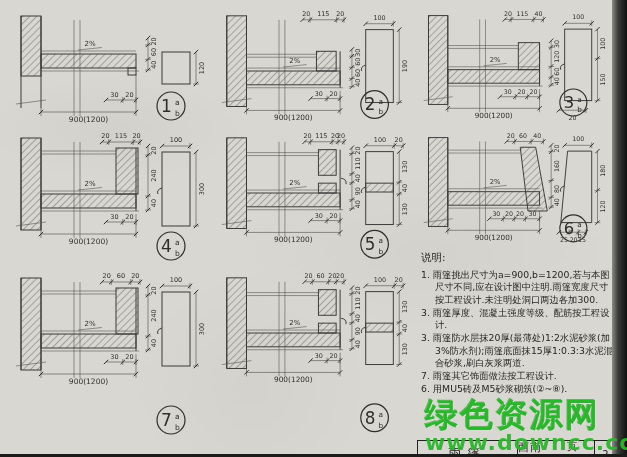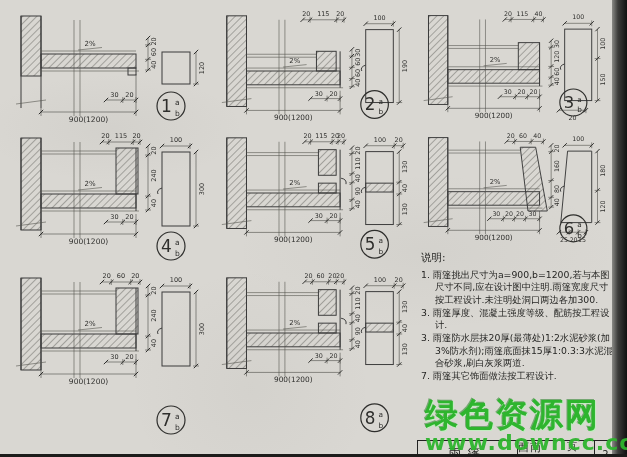--- a/index.html
+++ b/index.html
@@ -686,20 +686,21 @@
       </svg>
     </div>
   </div>
 
 <div id="notes">
   <div class="hd">说明:</div>
   <div class="it">1. 雨篷挑出尺寸为a=900,b=1200,若与本图尺寸不同,应在设计图中注明.雨篷宽度尺寸按工程设计.未注明处洞口两边各加300.</div>
   <div class="it">3. 雨篷厚度、混凝土强度等级、配筋按工程设计.</div>
   <div class="it">3. 雨篷防水层抹20厚(最薄处)1:2水泥砂浆(加3%防水剂);雨篷底面抹15厚1:0.3:3水泥混合砂浆,刷白灰浆两道.</div>
   <div class="it">7. 雨篷其它饰面做法按工程设计.</div>
+  <div class="it">6. 用MU5砖及M5砂浆砌筑(②~⑧).</div>
 </div>
 
 <div id="titleblock">
   <div id="tb-left">雨篷</div>
   <div id="tb-right">
     <div id="tb-code">西南04J516</div>
     <div id="tb-page">
       <div class="lbl">页 次</div>
       <div class="num">2</div>
     </div>

